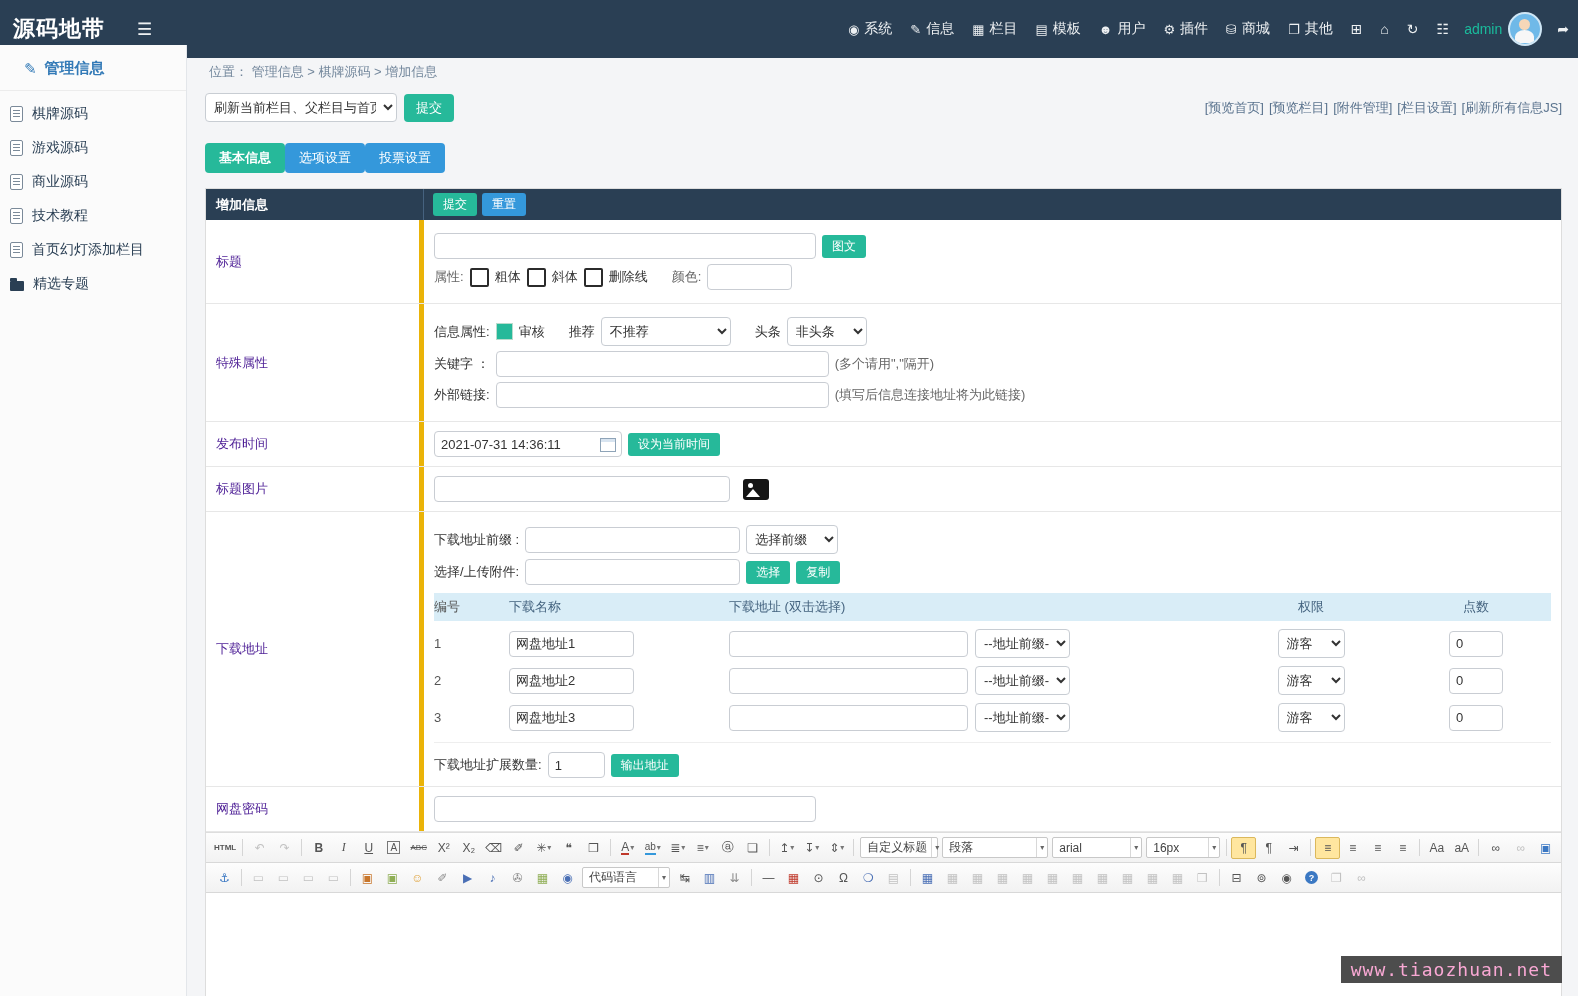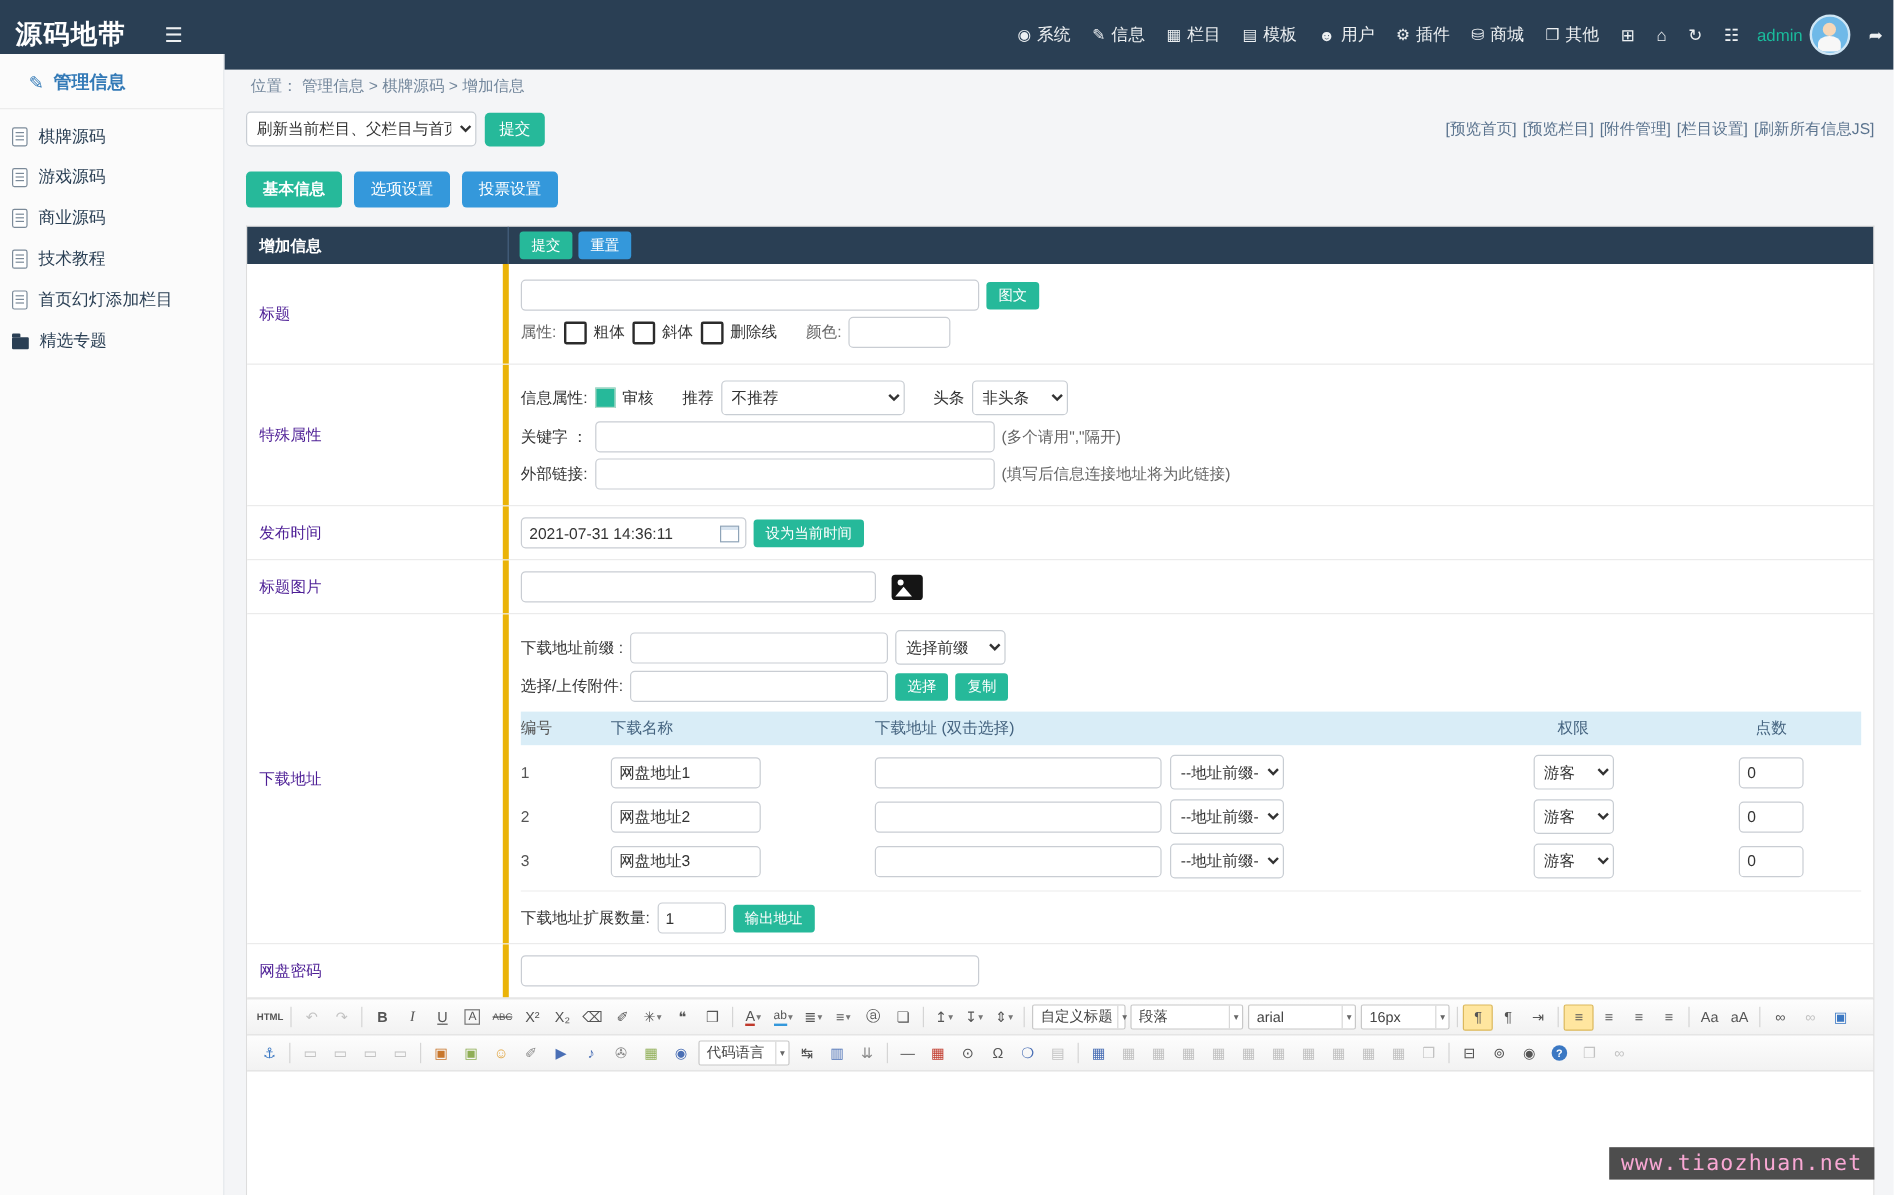--- a/index.html
+++ b/index.html
@@ -32,21 +32,21 @@
   .folder-icon::before{content:"";position:absolute;top:-3px;left:0;width:7px;height:3px;background:#2A3F54;border-radius:1px 1px 0 0}
   
   .main{position:absolute;left:187px;top:45px;right:0;bottom:0;padding:14px 16px 0 18px;overflow:hidden}
   .breadcrumb{color:#73879C;font-size:13px;padding:4px 0 0 4px}
   .refresh-row{display:flex;align-items:center;justify-content:space-between;margin-top:12px}
   .refresh-left{display:flex;gap:7px;align-items:center}
   select.sel{height:29px;border:1px solid #C8CDD3;border-radius:4px;background:#fff;font-size:13px;color:#333;padding:0 4px}
   .sel-refresh{width:192px}
   .qlinks{color:#5A738E;font-size:13px;display:flex;gap:5px}
   .qlink{cursor:pointer;white-space:nowrap}
-  .tabs{display:flex;gap:10px;margin-top:21px}
+  .tabs{display:flex;margin-top:21px}
   .tab{border:none;border-radius:4px;color:#fff;font-size:13px;padding:6px 14px;cursor:pointer;background:#3498DB}
   .tab.active{background:#26B99A;font-weight:bold}
   
   .btn{display:inline-flex;align-items:center;justify-content:center;border:none;border-radius:4px;color:#fff;
        font-size:13px;padding:5px 12px;cursor:pointer;white-space:nowrap}
   .btn-green{background:#26B99A}
   .btn-blue{background:#3498DB}
   .btn-sm{padding:3px 10px;font-size:12px;border-radius:3px}
   
   .panel{margin-top:15px;background:#fff;border:1px solid #DDD;border-bottom:none}
@@ -57,21 +57,21 @@
   .frow{display:flex;border-bottom:1px solid #E7E7E7;background:#fff}
   .flabel{width:218px;min-width:218px;border-right:5px solid #eab308;display:flex;align-items:center;
           padding-left:10px;color:#4c1d95;box-sizing:border-box}
   .fcontent{flex:1;padding:8px 10px}
   .frow-slim .fcontent{padding:4px 10px}
   .line{display:flex;align-items:center;gap:6px;margin:5px 0}
   .inp{height:26px;border:1px solid #C9CDD3;border-radius:4px;padding:0 6px;font-size:13px;color:#333;background:#fff;box-sizing:border-box}
   .hint{color:#666}
   .w382{width:382px}.w333{width:333px}.w296{width:296px}.w215{width:215px}.w188{width:188px}
   .w125{width:125px}.w239{width:239px}.w85{width:85px}.w57{width:57px}.w54{width:54px}
-  .sw130{width:153px}.sw92{width:92px}.sw95{width:95px}.sw80{width:80px}.sw67{width:67px}
+  .sw130{width:130px}.sw92{width:92px}.sw95{width:95px}.sw80{width:80px}.sw67{width:67px}
   .cb{width:15px;height:15px;border:2px solid #2B2B2B;border-radius:2px;background:#fff;display:inline-block;cursor:pointer;flex:none}
   .cb-green{width:15px;height:15px;background:#26B99A;border:1px solid #B9DCCD;display:inline-block;cursor:pointer;flex:none}
   .gap18{margin-left:18px}
   .dt-wrap{position:relative;display:inline-flex}
   .cal-icon{position:absolute;right:6px;top:7px;width:14px;height:12px;border:1px solid #8FA4B8;
             background:linear-gradient(#D8E4F0 3px,#fff 3px)}
   .imgup-icon{width:26px;height:21px;background:#151515;border-radius:3px;margin-left:7px;position:relative;cursor:pointer;flex:none}
   .imgup-icon::before{content:"";position:absolute;left:5px;top:4px;width:5px;height:5px;border-radius:50%;background:#fff}
   .imgup-icon::after{content:"";position:absolute;left:3px;bottom:3px;border-left:7px solid transparent;
                      border-right:7px solid transparent;border-bottom:8px solid #fff}
@@ -479,21 +479,21 @@
           </span>
           <span class="tb-btn">
             <span>⇕</span>
             <span class="tb-caret">▾</span>
           </span>
           <span class="tb-sep"></span>
           <span class="tb-combo" style="width: 78px;">
             <span class="tb-combo-t">自定义标题</span>
             <span class="tb-combo-a">▾</span>
           </span>
-          <span class="tb-combo" style="width: 94px;">
+          <span class="tb-combo" style="width: 106px;">
             <span class="tb-combo-t">段落</span>
             <span class="tb-combo-a">▾</span>
           </span>
           <span class="tb-combo" style="width: 90px;">
             <span class="tb-combo-t">arial</span>
             <span class="tb-combo-a">▾</span>
           </span>
           <span class="tb-combo" style="width: 74px;">
             <span class="tb-combo-t">16px</span>
             <span class="tb-combo-a">▾</span>
@@ -577,21 +577,21 @@
           </span>
           <span class="tb-btn">
             <span style="color: rgb(138, 138, 138);">✇</span>
           </span>
           <span class="tb-btn">
             <span style="color: rgb(143, 174, 85);">▦</span>
           </span>
           <span class="tb-btn">
             <span style="color: rgb(74, 111, 181);">◉</span>
           </span>
-          <span class="tb-combo" style="width: 76px;">
+          <span class="tb-combo" style="width: 88px;">
             <span class="tb-combo-t">代码语言</span>
             <span class="tb-combo-a">▾</span>
           </span>
           <span class="tb-btn">
             <span>↹</span>
           </span>
           <span class="tb-btn">
             <span style="color: rgb(74, 111, 181);">▥</span>
           </span>
           <span class="tb-btn">

